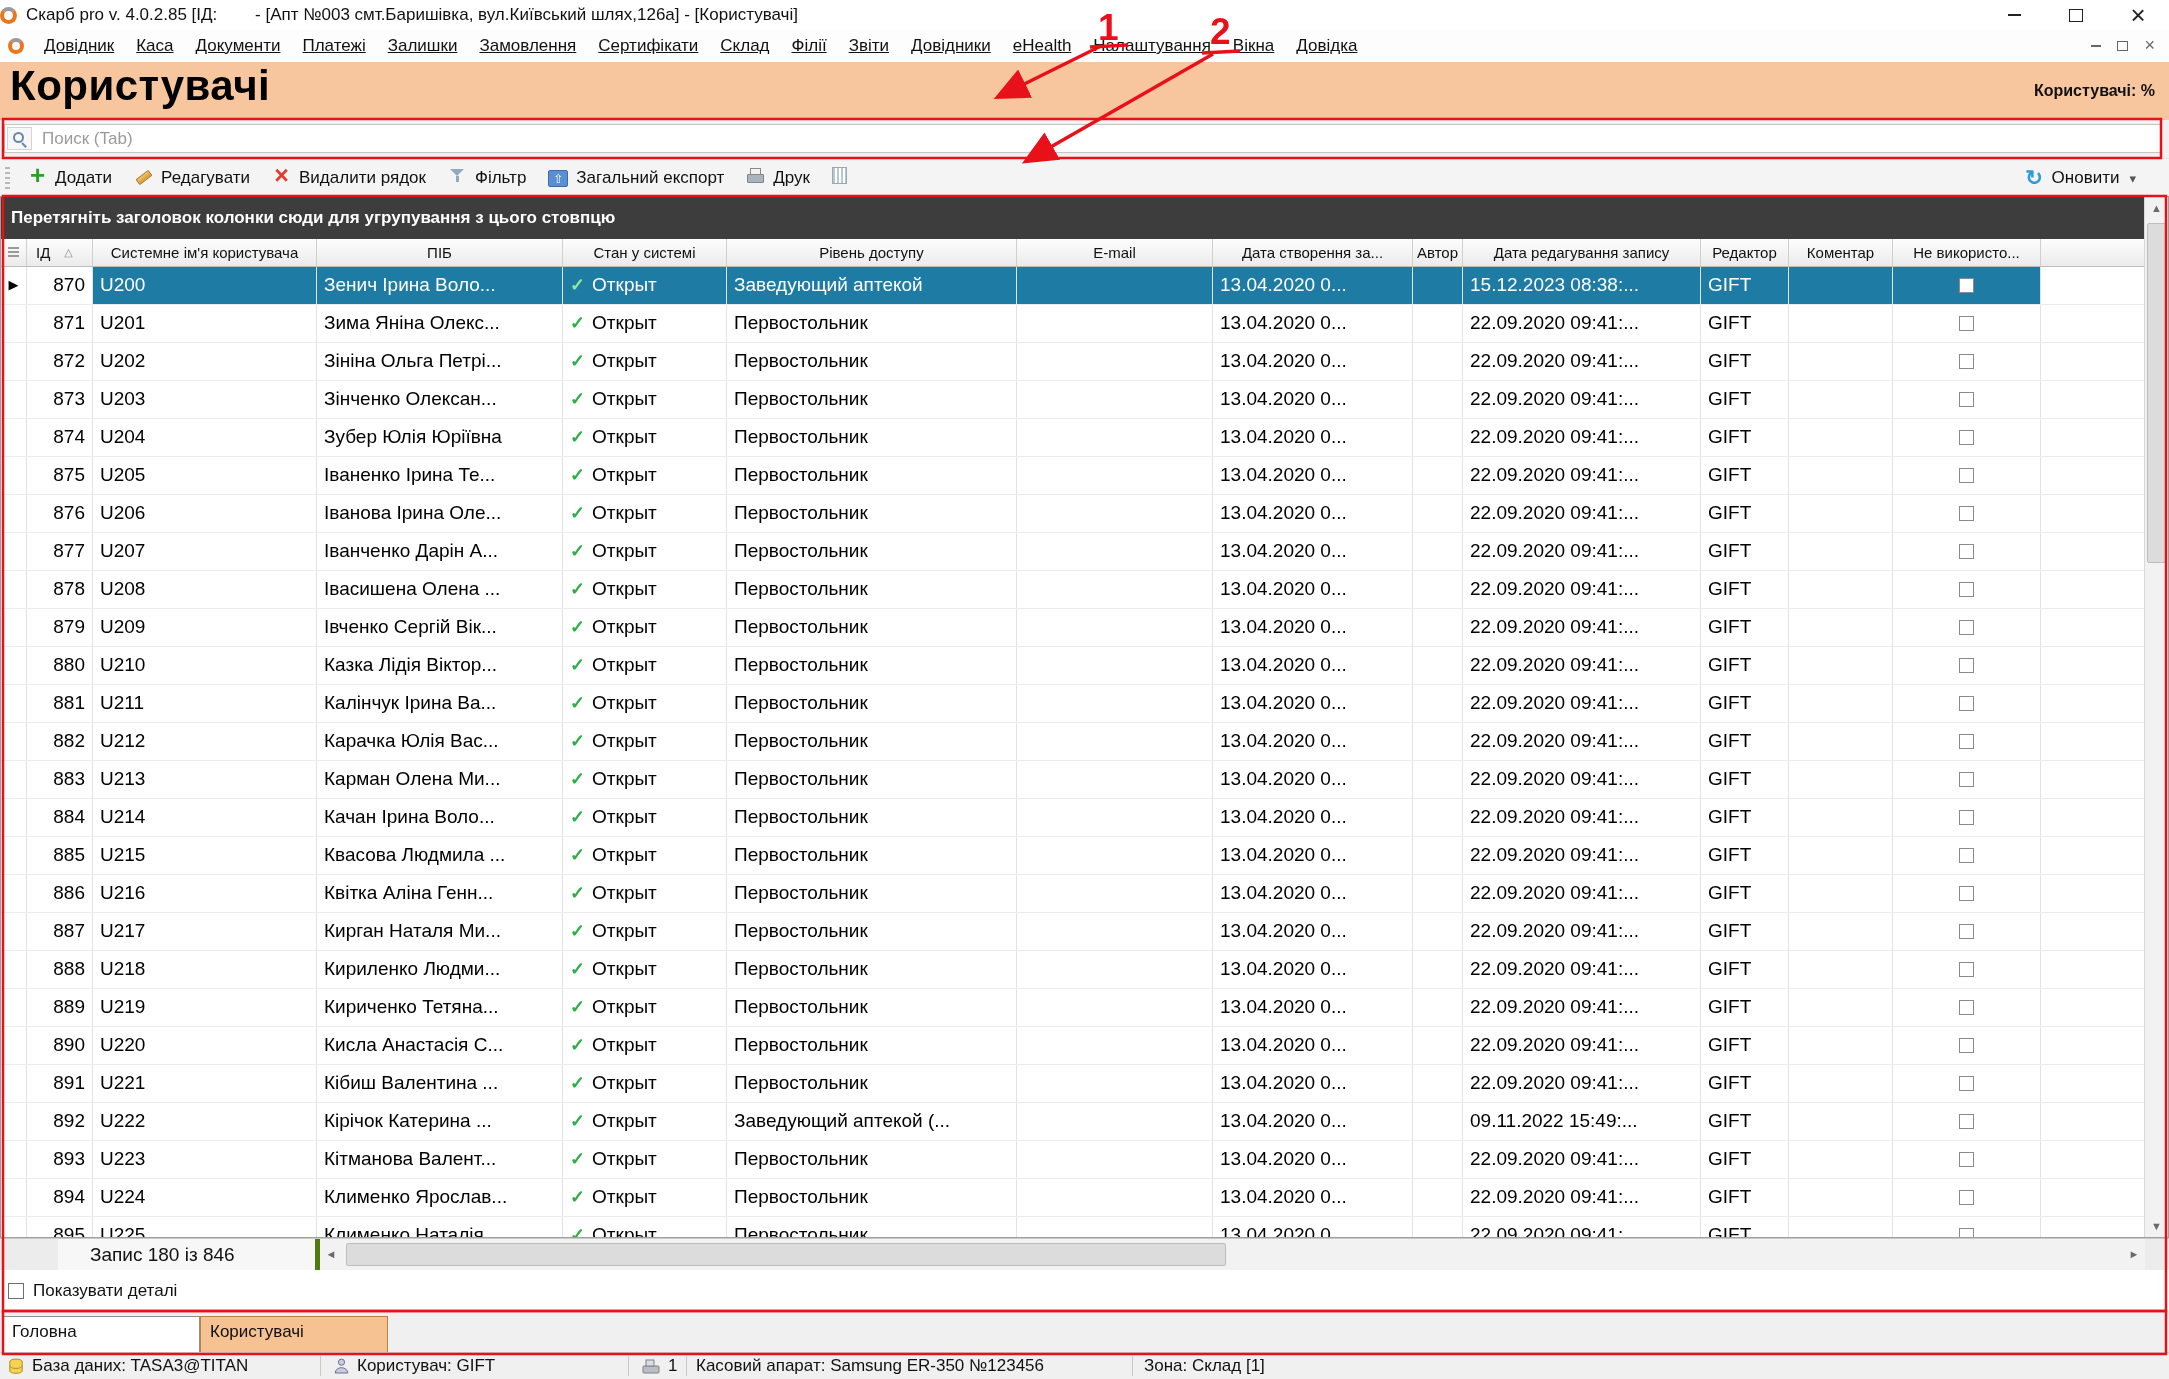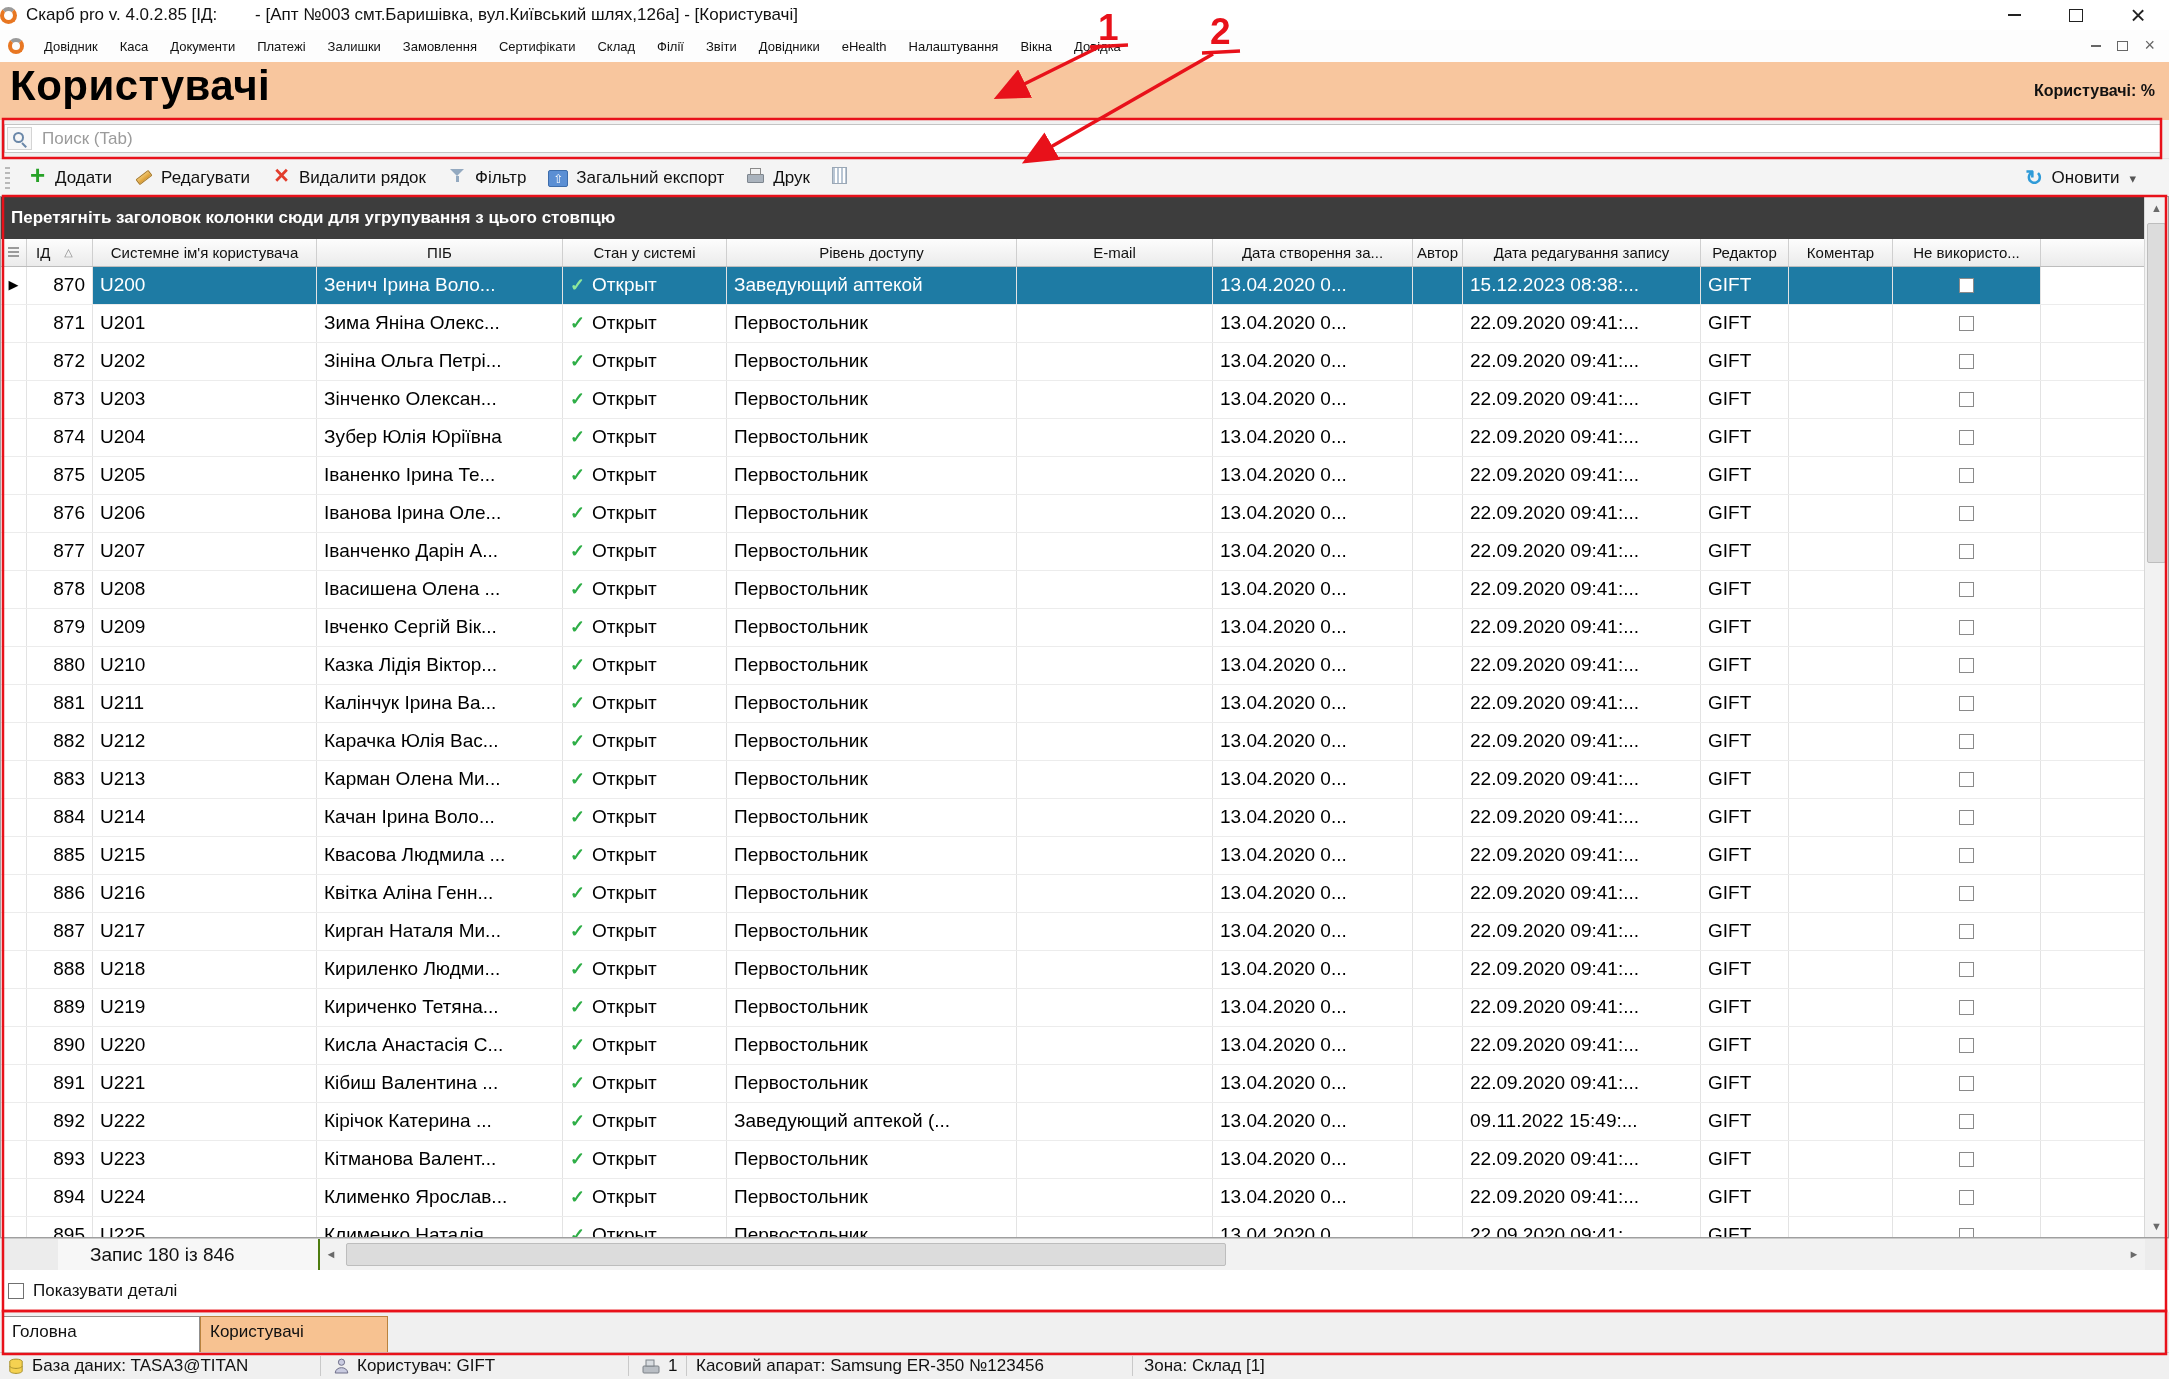--- a/index.html
+++ b/index.html
@@ -15,21 +15,21 @@
   .win-controls { position:absolute; right:0; top:0; height:30px; display:flex; }
   .wbtn { width:62px; height:30px; display:flex; align-items:center; justify-content:center; }
   .glyph-min { width:13px; height:0; border-bottom:2px solid #222; }
   .glyph-max { width:12px; height:11px; border:1.6px solid #222; }
   .glyph-close::before { content:"×"; font-size:26px; line-height:26px; color:#222; }
 
   
   .menubar { position:absolute; top:30px; left:0; right:0; height:32px; background:#fdfdfd;
              display:flex; align-items:center; padding-left:8px; box-sizing:border-box; }
   .menu-items { display:flex; margin-left:9px; }
-  .menu-item { font-size:13px; padding:0 11px; white-space:nowrap; }
+  .menu-item { font-size:17px; padding:0 11px; white-space:nowrap;text-decoration:underline; }
   .mdi-controls { position:absolute; right:14px; top:0; height:32px; display:flex; align-items:center; gap:16px; }
   .mdi-min { width:10px; height:0; border-bottom:2px solid #666; }
   .mdi-rest { width:9px; height:8px; border:1.5px solid #666; }
   .mdi-close::before { content:"×"; font-size:18px; color:#666; line-height:16px; }
 
   
   .headerband { position:absolute; top:62px; left:0; right:0; height:58px; background:#f8c69e; }
   .page-title { position:absolute; left:10px; top:0px; font-size:42px; font-weight:bold; color:#000; letter-spacing:.5px; }
   .header-right { position:absolute; right:14px; top:20px; font-size:16px; font-weight:bold; }
 
@@ -123,21 +123,21 @@
 
   
   .vscroll { position:absolute; top:0; right:0; bottom:0; width:24px; background:#f2f2f2; border-left:1px solid #d8d8d8; box-sizing:border-box; }
   .vbtn { position:absolute; left:0; width:23px; height:22px; text-align:center; line-height:22px; font-size:11px; color:#6a6a6a; }
   .vbtn.up { top:0; } .vbtn.up::before { content:"▲"; }
   .vbtn.down { bottom:0; } .vbtn.down::before { content:"▼"; }
   .vthumb { position:absolute; left:2px; width:19px; top:26px; height:340px; background:#dcdcdc; border:1px solid #bdbdbd; border-radius:2px; box-sizing:border-box; }
 
   .recordbar { position:absolute; top:1238px; left:0; right:0; height:32px; background:#ececec; border-top:1px solid #cacaca; box-sizing:border-box; }
   .record-panel { position:absolute; left:58px; top:0; width:262px; height:31px; background:#f7f7f7;
-                  border-right:2px solid #4d7c0f; font-size:19px; line-height:31px; padding-left:32px; box-sizing:border-box; }
+                  border-right:5px solid #4d7c0f; font-size:19px; line-height:31px; padding-left:32px; box-sizing:border-box; }
   .hscroll { position:absolute; left:320px; right:24px; top:0; height:31px; background:#f2f2f2; }
   .hbtn { position:absolute; top:0; width:22px; height:31px; line-height:31px; text-align:center; font-size:11px; color:#6a6a6a; }
   .hbtn.left { left:0; } .hbtn.left::before { content:"◄"; }
   .hbtn.right { right:0; } .hbtn.right::before { content:"►"; }
   .hthumb { position:absolute; left:26px; width:880px; top:4px; height:23px; background:#dcdcdc; border:1px solid #bdbdbd; border-radius:2px; box-sizing:border-box; }
 
   
   .detailsrow { position:absolute; top:1270px; left:0; right:0; height:42px; background:#fff;
                 display:flex; align-items:center; gap:9px; padding-left:8px; font-size:17px; box-sizing:border-box; }
   .cbx { width:16px; height:16px; border:1px solid #707070; background:#fff; box-sizing:border-box; flex:none; }

